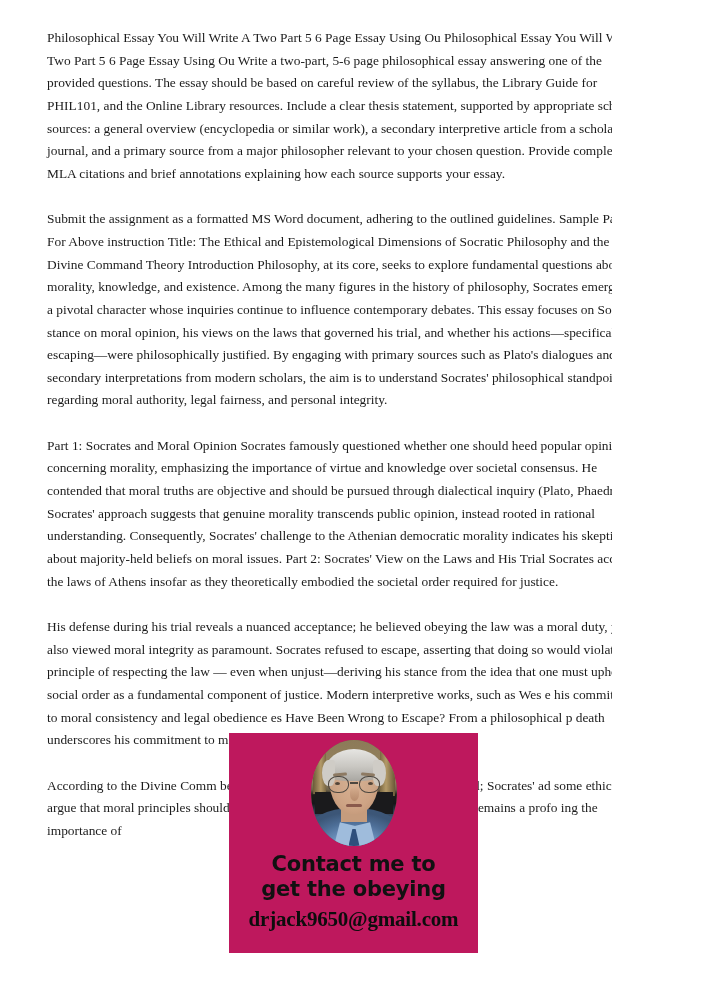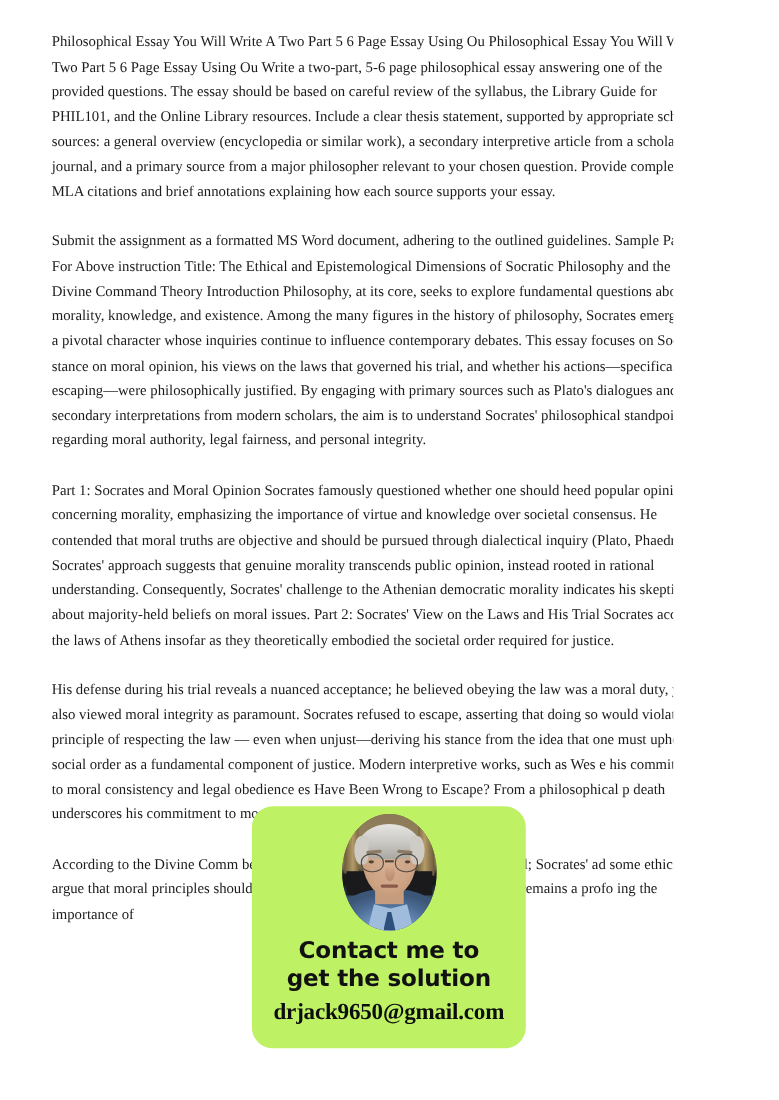--- a/index.html
+++ b/index.html
@@ -180,21 +180,21 @@
 <div id="page">
 
   <div id="doc-body">
     <p>Philosophical Essay You Will Write A Two Part 5 6 Page Essay Using Ou Philosophical Essay You Will Write A Two Part 5 6 Page Essay Using Ou Write a two-part, 5-6 page philosophical essay answering one of the provided questions. The essay should be based on careful review of the syllabus, the Library Guide for PHIL101, and the Online Library resources. Include a clear thesis statement, supported by appropriate scholarly sources: a general overview (encyclopedia or similar work), a secondary interpretive article from a scholarly journal, and a primary source from a major philosopher relevant to your chosen question. Provide complete MLA citations and brief annotations explaining how each source supports your essay.</p>
     <p>Submit the assignment as a formatted MS Word document, adhering to the outlined guidelines. Sample Paper For Above instruction Title: The Ethical and Epistemological Dimensions of Socratic Philosophy and the Divine Command Theory Introduction Philosophy, at its core, seeks to explore fundamental questions about morality, knowledge, and existence. Among the many figures in the history of philosophy, Socrates emerges as a pivotal character whose inquiries continue to influence contemporary debates. This essay focuses on Socrates' stance on moral opinion, his views on the laws that governed his trial, and whether his actions—specifically escaping—were philosophically justified. By engaging with primary sources such as Plato's dialogues and secondary interpretations from modern scholars, the aim is to understand Socrates' philosophical standpoint regarding moral authority, legal fairness, and personal integrity.</p>
     <p>Part 1: Socrates and Moral Opinion Socrates famously questioned whether one should heed popular opinion concerning morality, emphasizing the importance of virtue and knowledge over societal consensus. He contended that moral truths are objective and should be pursued through dialectical inquiry (Plato, Phaedrus). Socrates' approach suggests that genuine morality transcends public opinion, instead rooted in rational understanding. Consequently, Socrates' challenge to the Athenian democratic morality indicates his skepticism about majority-held beliefs on moral issues. Part 2: Socrates' View on the Laws and His Trial Socrates accepted the laws of Athens insofar as they theoretically embodied the societal order required for justice.</p>
     <p>His defense during his trial reveals a nuanced acceptance; he believed obeying the law was a moral duty, yet he also viewed moral integrity as paramount. Socrates refused to escape, asserting that doing so would violate his principle of respecting the law — even when unjust—deriving his stance from the idea that one must uphold social order as a fundamental component of justice. Modern interpretive works, such as Wes                                        e his commitment to moral consistency and legal obedience                                      es Have Been Wrong to Escape? From a philosophical p                                 death underscores his commitment to moral integrity</p>
     <p>According to the Divine Comm                                  bedience, then violating them would be immoral; Socrates' ad                                 some ethicists argue that moral principles should sometim                              sources reveal that Socrates' stance remains a profo                                ing the importance of</p>
   </div>
 
-  <div id="promo-overlay" style="background: #bef264; border-radius: 19px;">
+  <div id="promo-overlay" style="background: #be185d;">
 
     <div id="promo-portrait">
       <div class="pt-bg"></div>
       <div class="pt-frame-l"></div>
       <div class="pt-frame-r"></div>
       <div class="pt-chair"></div>
       <div class="pt-shoulders"></div>
       <div class="pt-collar-l"></div>
       <div class="pt-collar-r"></div>
       <div class="pt-tie"></div>
@@ -209,20 +209,20 @@
       <div class="pt-eye-r"></div>
       <div class="pt-glass-l"></div>
       <div class="pt-glass-r"></div>
       <div class="pt-bridge"></div>
       <div class="pt-nose"></div>
       <div class="pt-mouth"></div>
     </div>
 
     <div id="promo-lines">
       <div>Contact me to</div>
-      <div>get the solution</div>
+      <div>get the obeying</div>
     </div>
 
     <div id="promo-email">drjack9650@gmail.com</div>
 
   </div>
 
 </div>
 
 </body></html>

